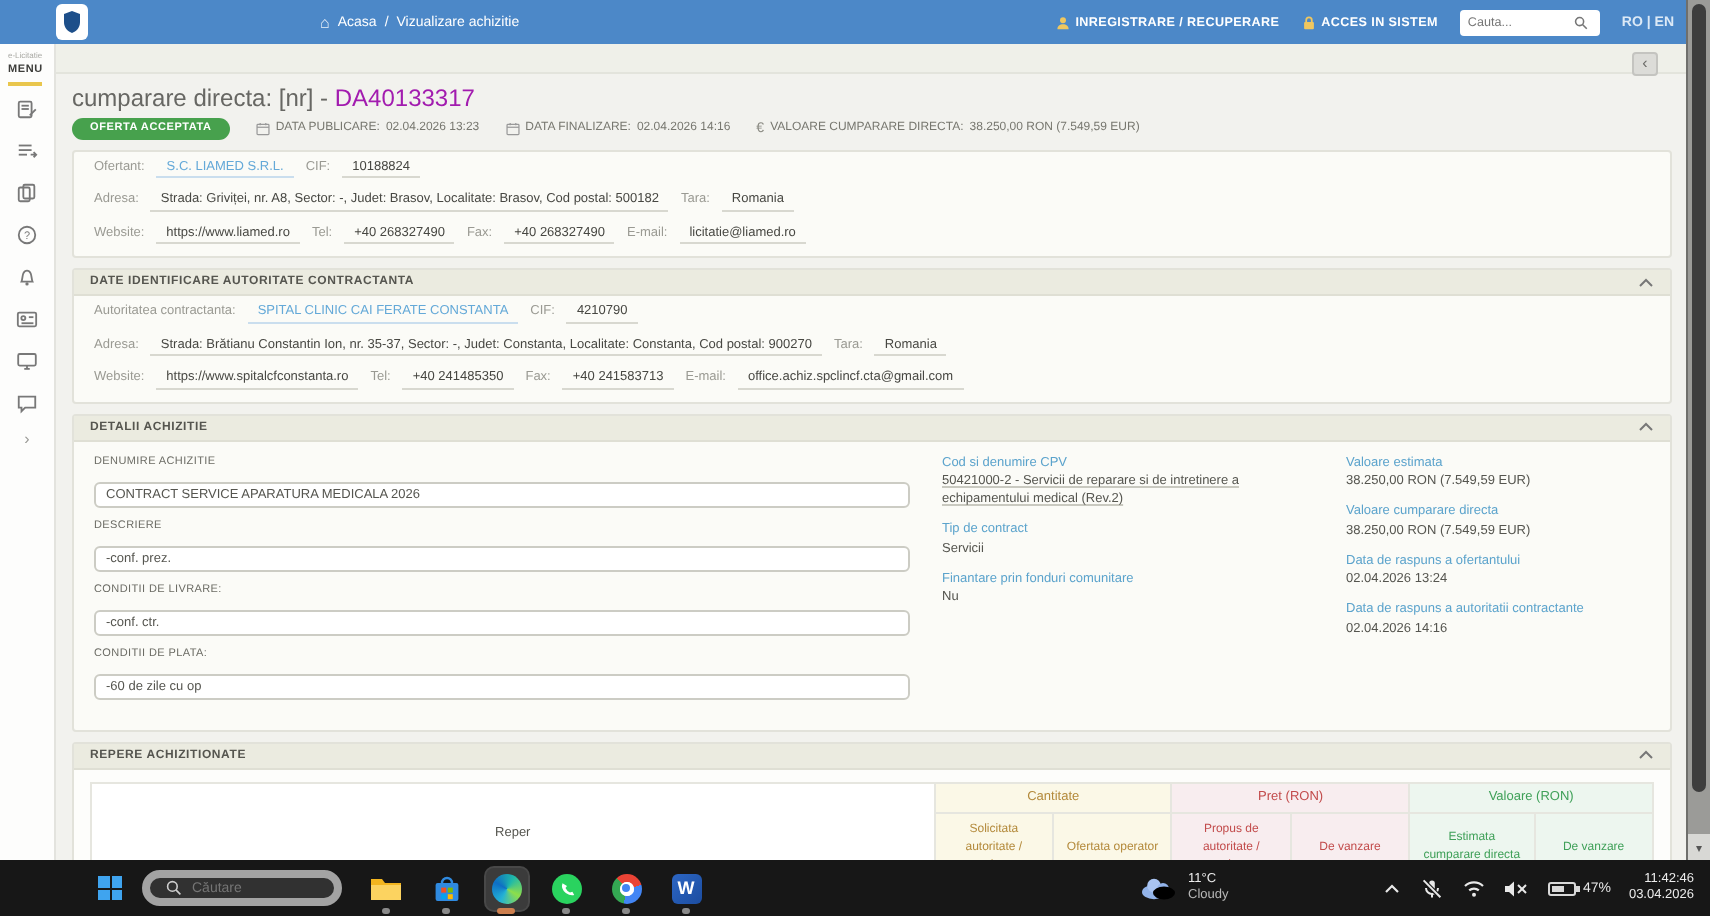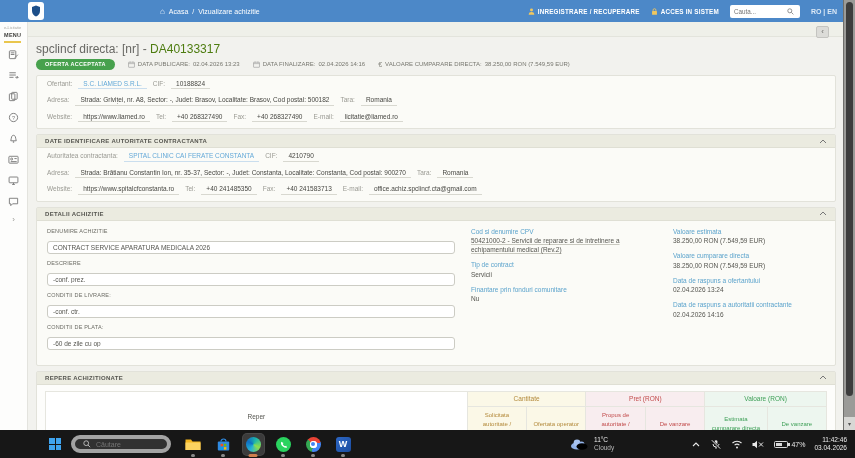--- a/index.html
+++ b/index.html
@@ -30,21 +30,21 @@
   .menu-accent { width:17px; height:2px; background:#e9c64d; margin:3px 0 6px 4px; }
   .side-icons { display:flex; flex-direction:column; align-items:center; gap:10px; }
   .side-icons svg { display:block; }
   .side-expand { font-size:8px; color:#9a9a96; text-align:center; margin-top:8px; cursor:pointer; }
 
   
   .content { position:absolute; left:28px; top:22px; right:12px; bottom:28px; background:#f2f2ee; overflow:hidden; padding:0 7px 0 8px; }
   .content-top { height:15px; background:#eff0e9; border-bottom:1px solid #e3e4dc; margin:0 -7px 0 -8px; }
   .back-btn { position:absolute; top:4px; right:14px; width:13px; height:12px; background:#dcdcd8; border:1px solid #c4c4c0; border-radius:2px; color:#6d6d6a; font-size:8px; line-height:10px; text-align:center; cursor:pointer; }
   .page-title { font-size:12px; color:#676763; margin:5px 0 3px; font-weight:normal; }
-  .page-title .num { color:#4d7c0f; }
+  .page-title .num { color:#a21caf; }
   .badge-row { display:flex; align-items:center; gap:13px; }
   .status-badge { background:#47a14d; color:#fff; font-size:5.5px; font-weight:bold; letter-spacing:.3px; padding:2px 9px 2.5px; border-radius:7px; }
   .meta-item { display:flex; align-items:center; gap:3px; font-size:6px; color:#77776f; }
   .meta-item b { font-weight:normal; }
   .euro-glyph { font-size:7px; color:#8a8a82; }
 
   .card { background:#fbfbf7; border:1px solid #e2e2da; border-radius:2px; margin-top:5px; }
   .card-header { height:13px; background:#ebebe0; border-bottom:1px solid #dfdfd4; display:flex; align-items:center; padding:0 8px; font-size:6px; font-weight:bold; color:#55554f; letter-spacing:.3px; }
   .card-header svg { margin-left:auto; }
   .kv-row { display:flex; align-items:baseline; gap:6px; padding:4px 10px 3px; font-size:6.5px; white-space:nowrap; }
@@ -197,21 +197,21 @@
           <path d="M1.5 2.5 h9 v6 h-5.5 l-2 2 v-2 h-1.5 z" stroke="#787878" fill="none"></path>
         </svg>
     </div>
     <div class="side-expand">›</div>
   </aside>
 
   <main class="content">
     <div class="content-top"></div>
     <div class="back-btn">‹</div>
 
-    <h1 class="page-title"><span>spclincf directa: [nr] - </span><span class="num">DA40133317</span></h1>
+    <h1 class="page-title"><span>cumparare directa: [nr] - </span><span class="num">DA40133317</span></h1>
 
     <div class="badge-row">
       <span class="status-badge">OFERTA ACCEPTATA</span>
       <span class="meta-item">
         <svg width="7" height="7" viewBox="0 0 8 8">
             <rect x="0.6" y="1.4" width="6.8" height="5.8" rx="0.5" stroke="#999" stroke-width="0.7" fill="none"></rect>
             <line x1="0.6" y1="3" x2="7.4" y2="3" stroke="#999" stroke-width="0.7"></line>
             <line x1="2.4" y1="0.6" x2="2.4" y2="1.8" stroke="#999" stroke-width="0.7"></line>
             <line x1="5.6" y1="0.6" x2="5.6" y2="1.8" stroke="#999" stroke-width="0.7"></line>
           </svg>

